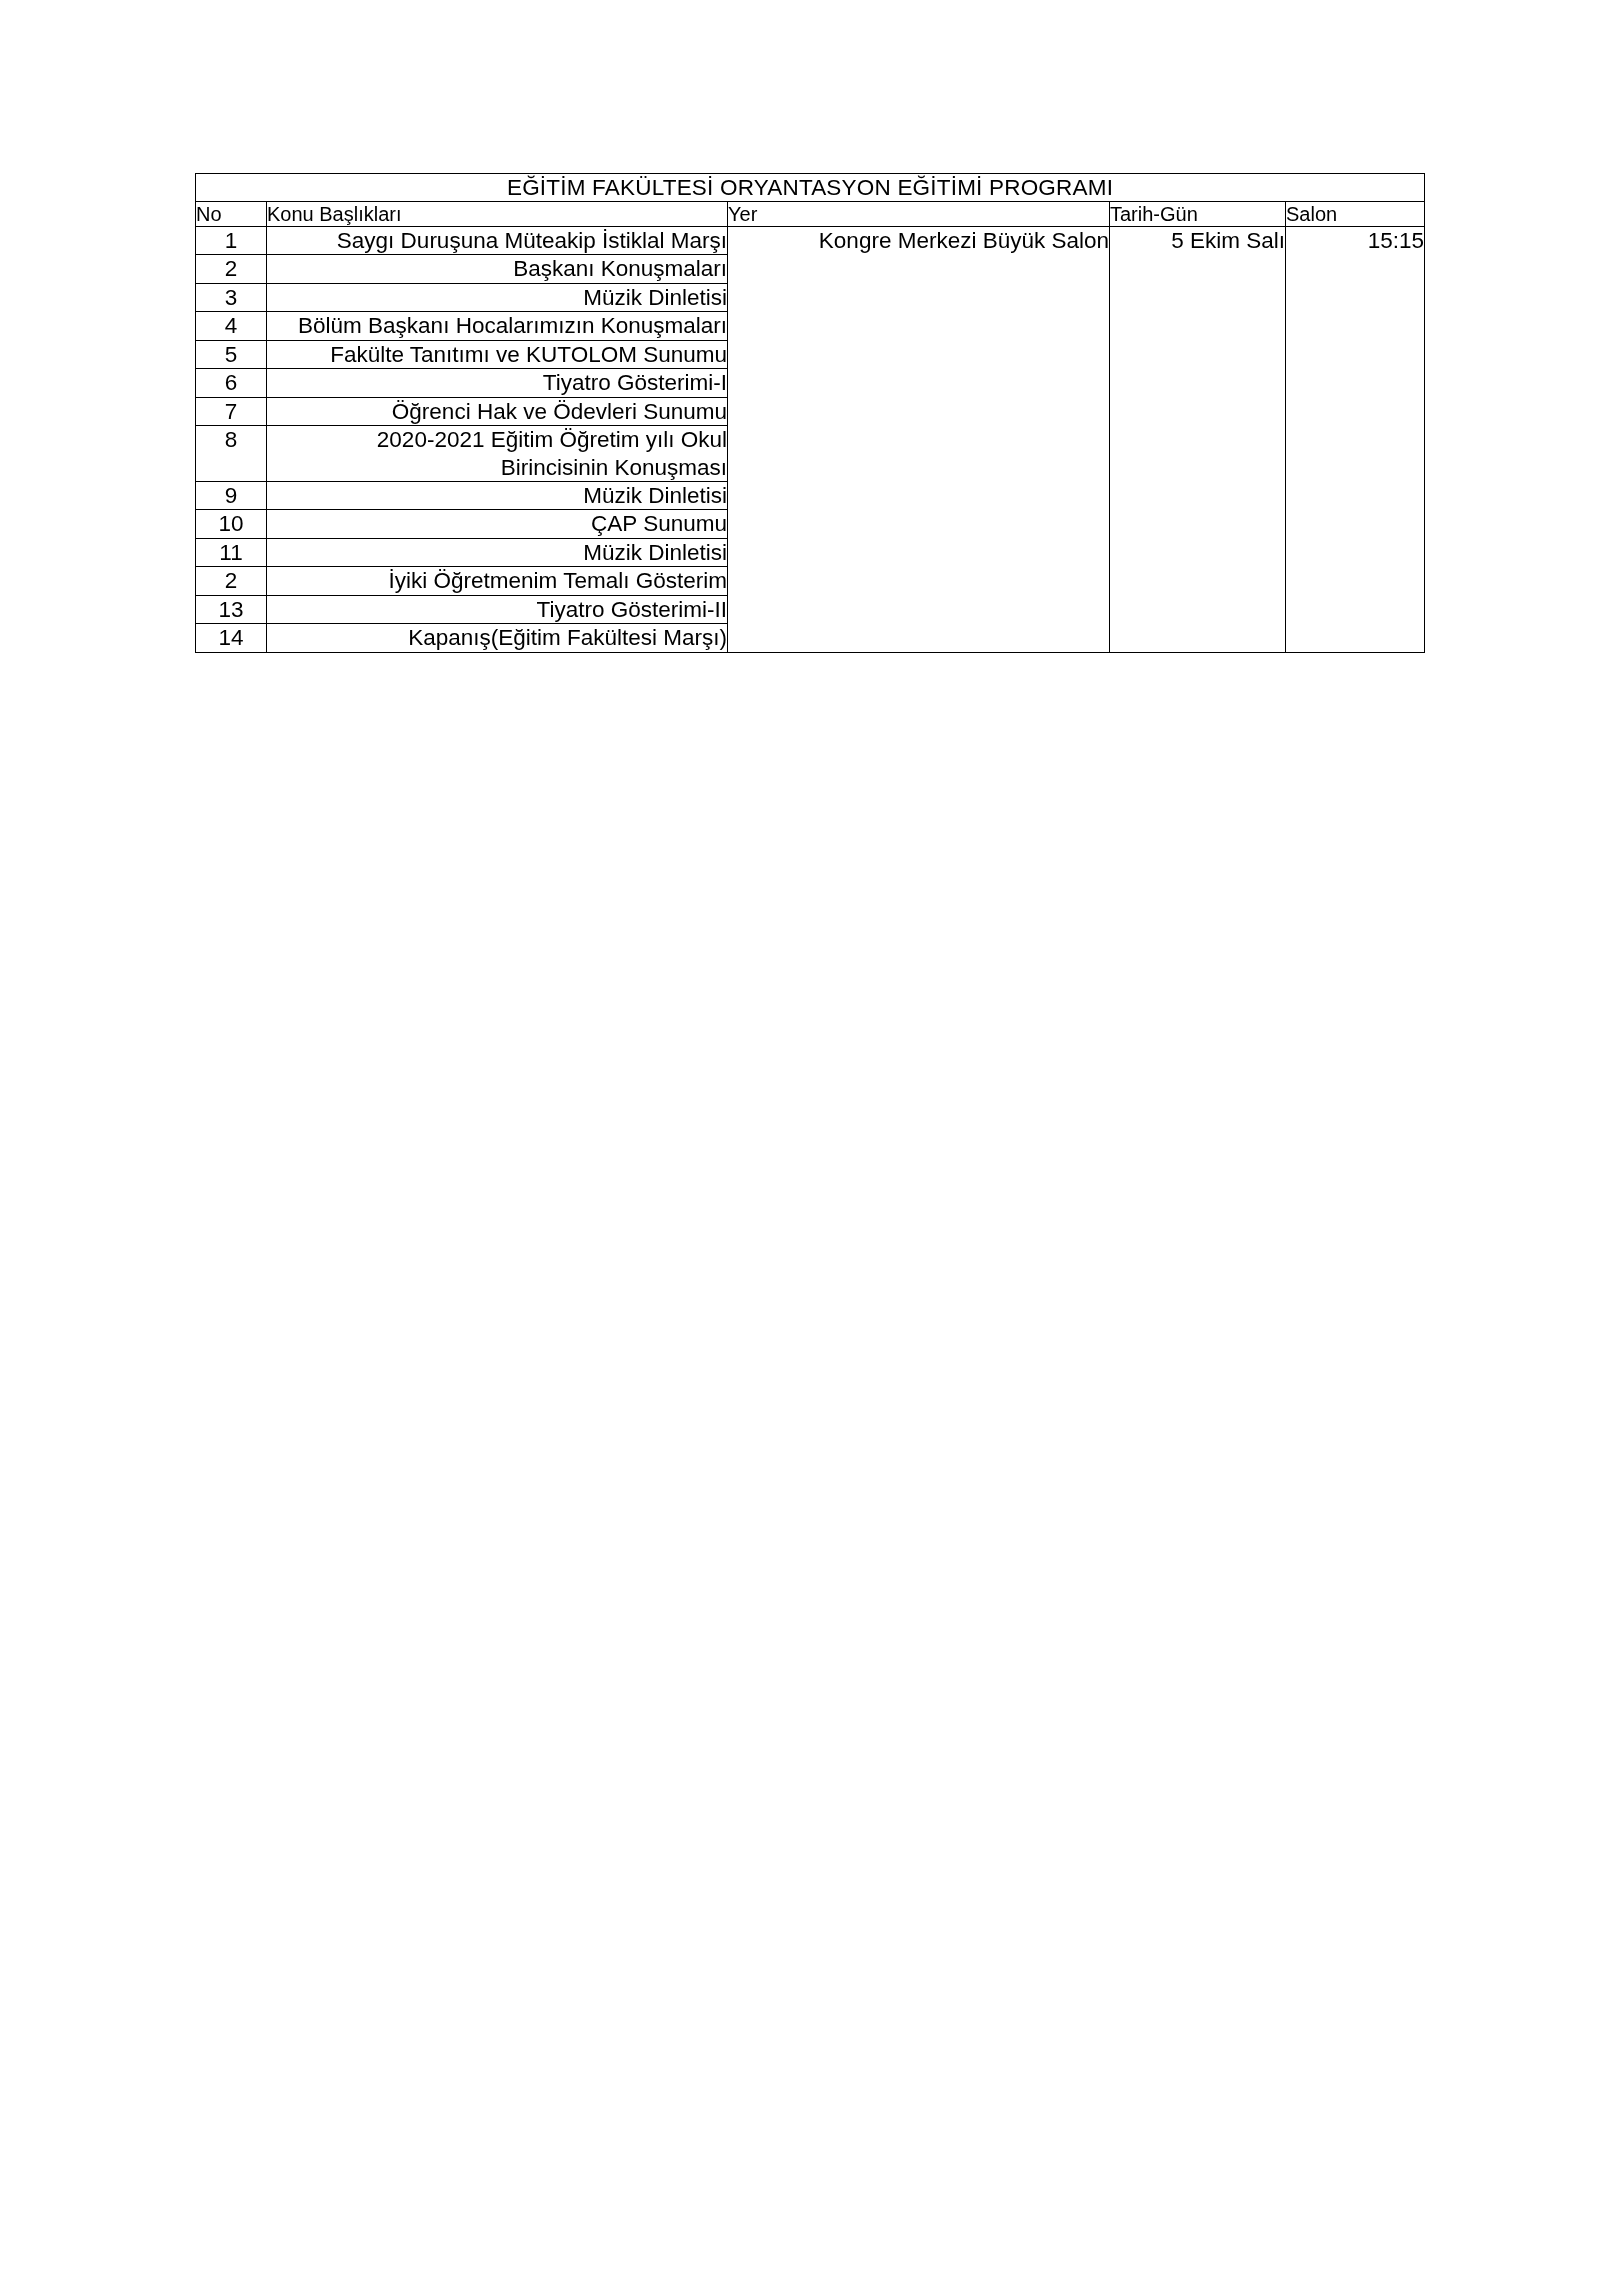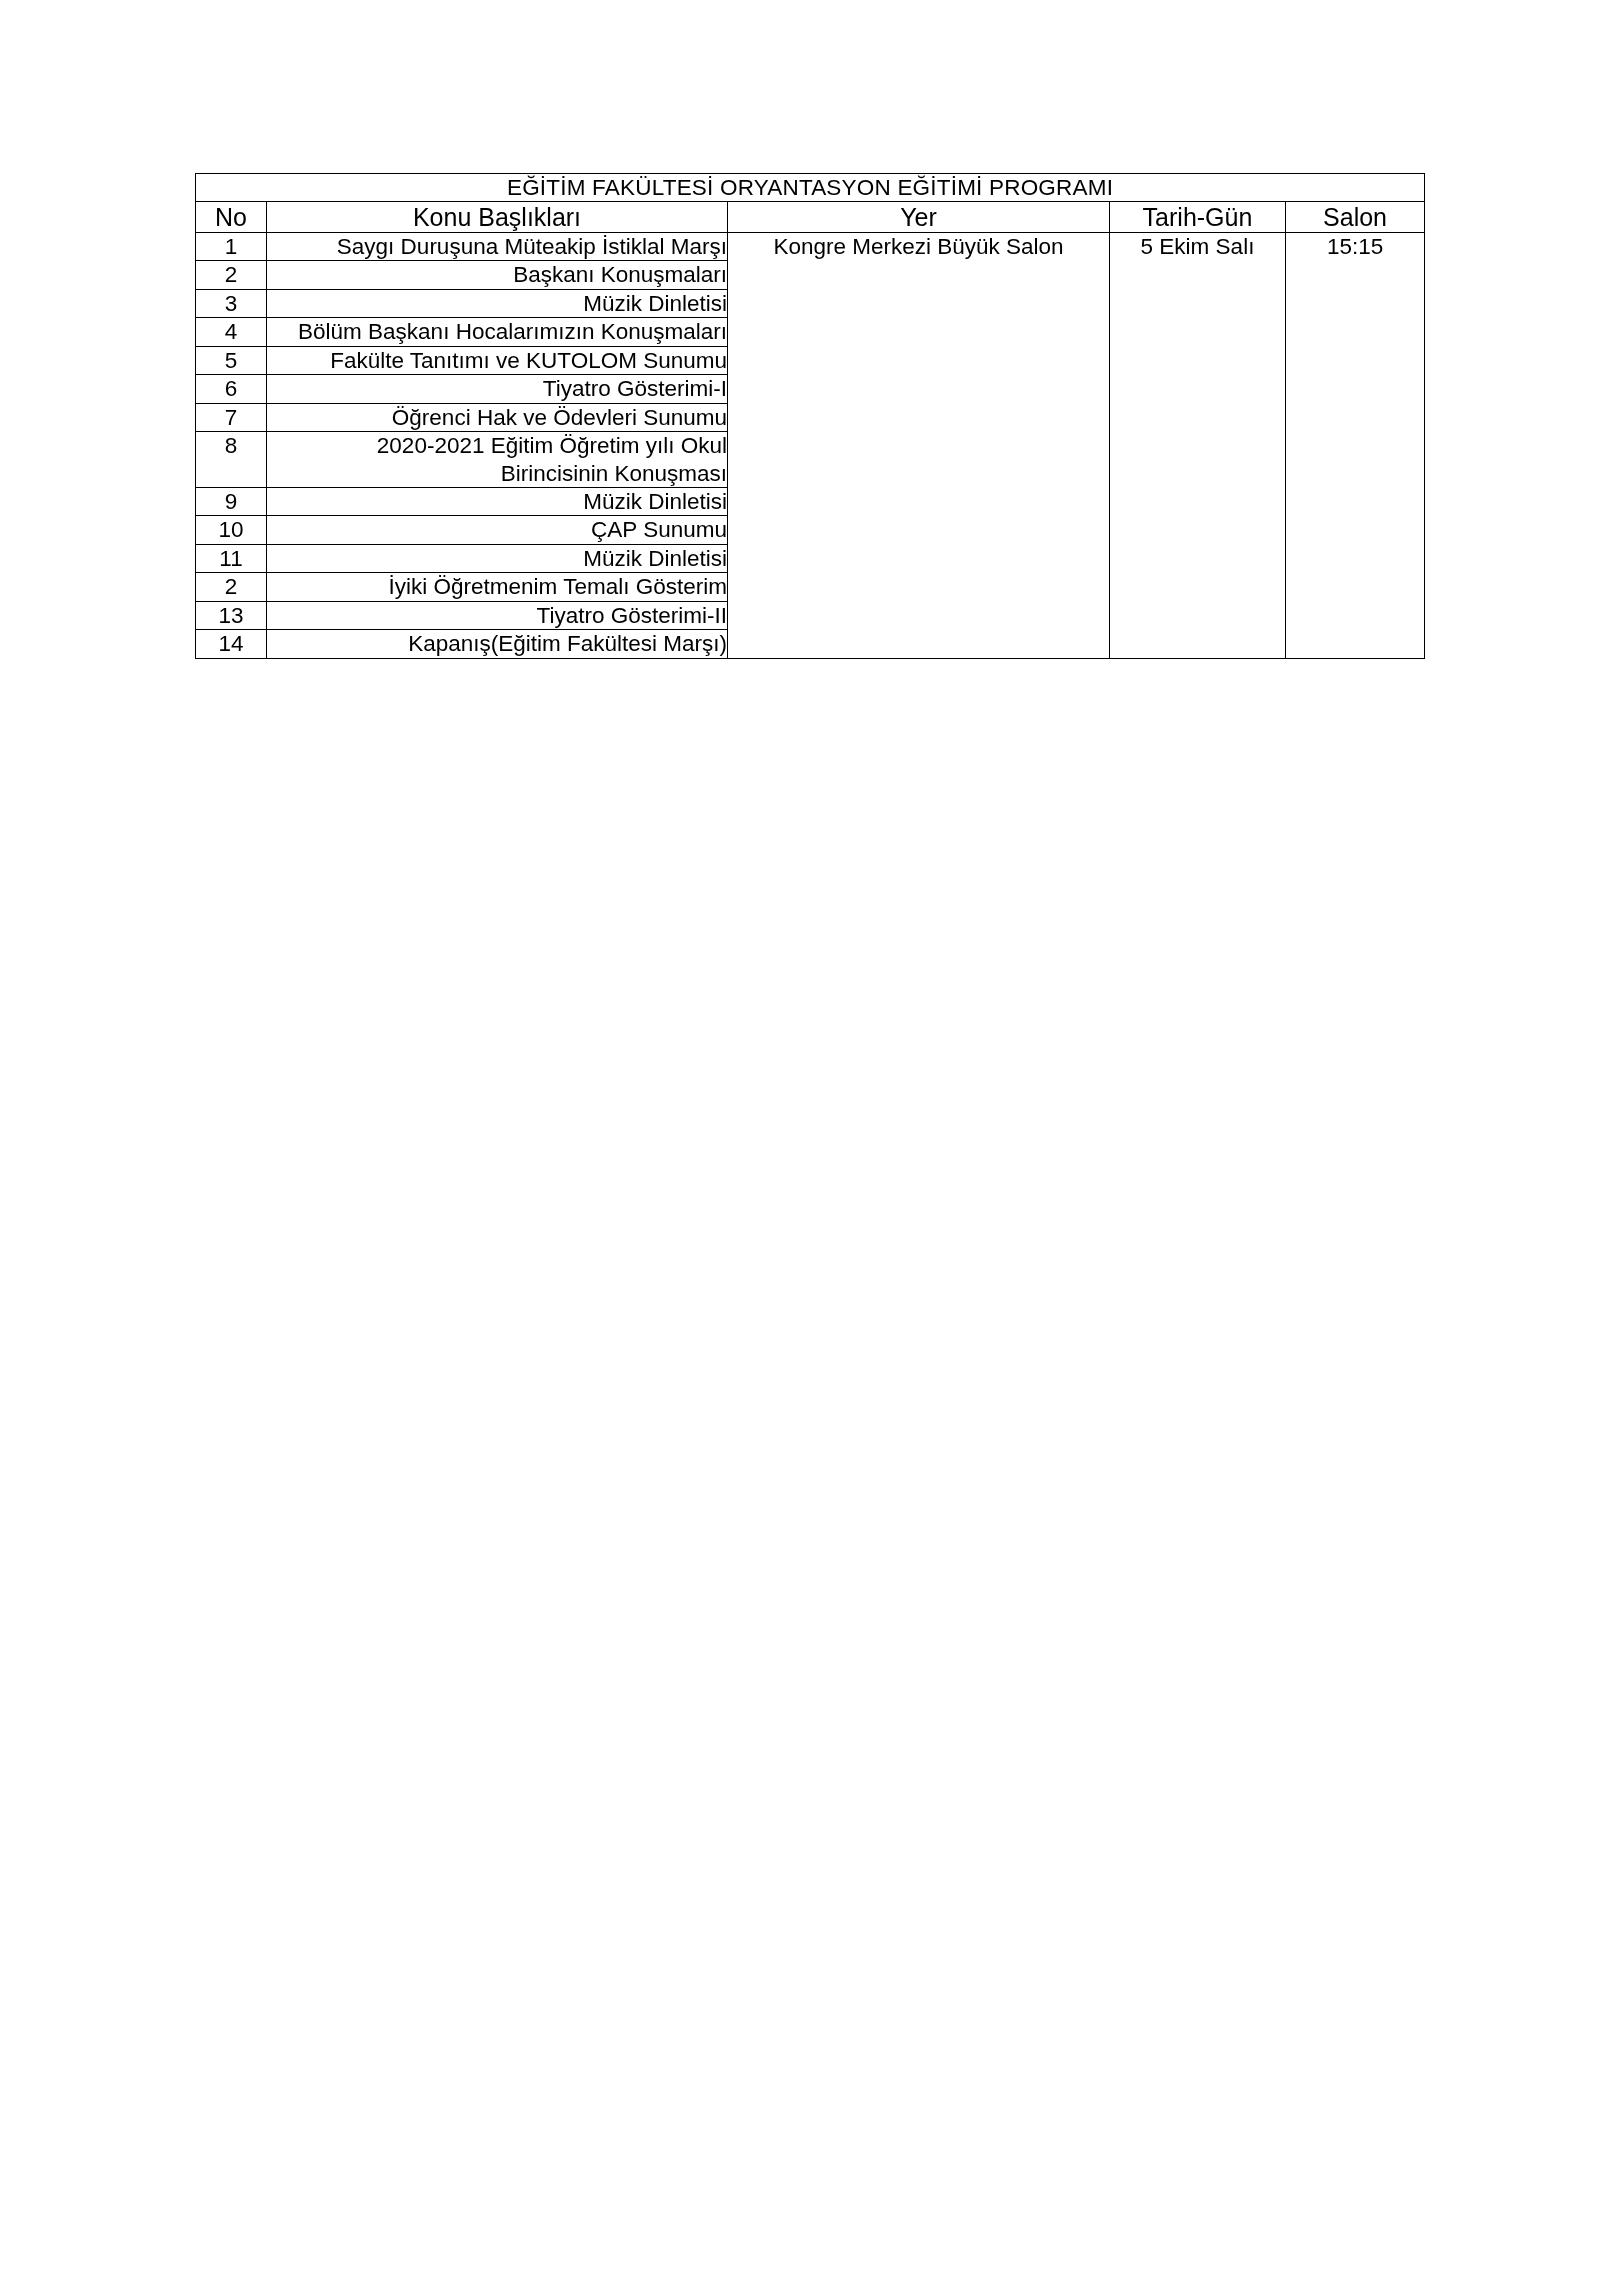--- a/index.html
+++ b/index.html
@@ -40,40 +40,40 @@
   .title-cell {
     text-align: center;
     font-size: 22.5px;
     font-weight: bold;
     letter-spacing: 0.2px;
     padding: 7.8px 3.9px 8.8px 3.9px;
     line-height: 1.2;
     margin-top: 28px;
   }
   .head-cell {
-    text-align: center;
-    font-size: 25px;
+    text-align: left;
+    font-size: 20px;
     font-weight: bold;
     padding: 7.8px 3.9px 8.8px 3.9px;
     line-height: 1.2;
   }
   .no-cell {
     text-align: center;
     font-size: 22.5px;
     padding: 6.9px 3.9px 7.8px 3.9px;
     line-height: 1.22;
   }
   .topic-cell {
     text-align: right;
     font-size: 22.5px;
     padding: 6.9px 7.8px 7.8px 13.7px;
     line-height: 1.22;
   }
   .merged-cell {
-    text-align: center;
+    text-align: right;
     font-size: 22.5px;
     vertical-align: middle;
     padding: 3.9px 5.9px;
     line-height: 1.25;
   }
   .col-no     { width: 71px; }
   .col-topic  { width: 461px; }
   .col-place  { width: 382px; }
   .col-date   { width: 176px; }
   .col-time   { width: 139px; }

